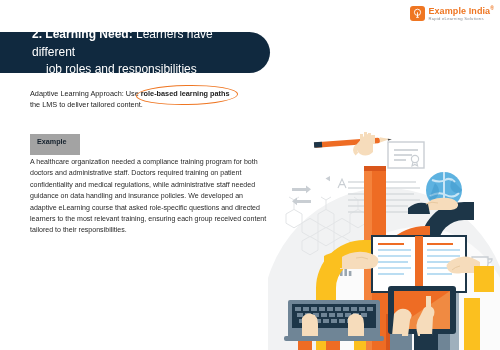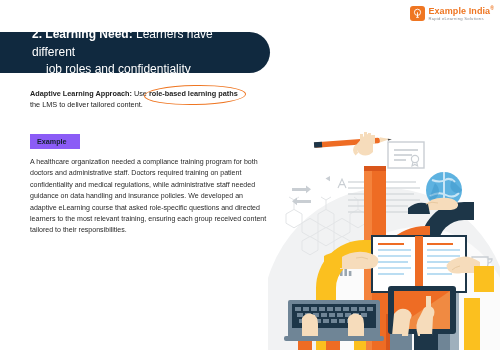--- a/index.html
+++ b/index.html
@@ -24,28 +24,28 @@
   .banner{position:absolute;left:0;top:32px;width:270px;height:41px;
     background:#10293f;border-top-right-radius:21px;border-bottom-right-radius:21px;
     display:flex;align-items:center;}
   .banner-text{color:#ffffff;font-size:12px;line-height:1.45;padding-left:32px;padding-right:14px;}
   .banner-text b{font-weight:bold;}
   .banner-l2{display:block;padding-left:14px;}
 
   
   .approach{position:absolute;left:30px;top:88px;width:250px;}
   .approach-line{font-size:7.3px;color:#1d1d1d;line-height:1.52;}
-  .approach-line b{font-weight:bold;}
+  .approach-line b{font-weight:normal;}
   .hl-wrap{position:relative;display:inline-block;font-weight:bold;text-align:center;}
   .hl-wrap .ellipse{position:absolute;left:-5px;top:-3.5px;width:calc(100% + 11px);height:calc(100% + 7px);
     border:1.1px solid #ef7622;border-radius:50%;pointer-events:none;transform:rotate(-1deg);}
 
   
-  .ex-label{position:absolute;left:30px;top:134px;background:#8b5cf6;
-    padding:3px 13px 3px 7px;font-size:7.2px;font-weight:bold;color:#15222e;}
+  .ex-label{position:absolute;left:30px;top:134px;background:#a3a3a3;
+    padding:3px 13px 9px 7px;font-size:7.2px;font-weight:bold;color:#15222e;}
   .ex-body{position:absolute;left:30px;top:156px;width:240px;
     font-size:7.05px;line-height:1.62;color:#2a2a2a;}
 
   
   .pageno{position:absolute;right:9px;bottom:7px;font-size:6.2px;color:#5a6470;font-weight:bold;}
 
   
   .illus{position:absolute;left:268px;top:118px;width:232px;height:232px;overflow:hidden;}
   .illus svg{display:block;}
 </style>
@@ -65,21 +65,21 @@
       <div class="logo-name">
         <span>Example India</span><sup>®</sup>
       </div>
       <div class="logo-tag">Rapid eLearning Solutions</div>
     </div>
   </div>
 
   <div class="banner">
     <div class="banner-text">
       <b>2. Learning Need:</b><span> Learners have different</span>
-      <span class="banner-l2">job roles and confidentiality</span>
+      <span class="banner-l2">job roles and responsibilities</span>
     </div>
   </div>
 
   <div class="approach">
     <div class="approach-line">
       <b>Adaptive Learning Approach:</b><span> Use </span><span class="hl-wrap"><span>role-based learning paths</span><span class="ellipse"></span></span>
     </div>
     <div class="approach-line">the LMS to deliver tailored content.</div>
   </div>
 

